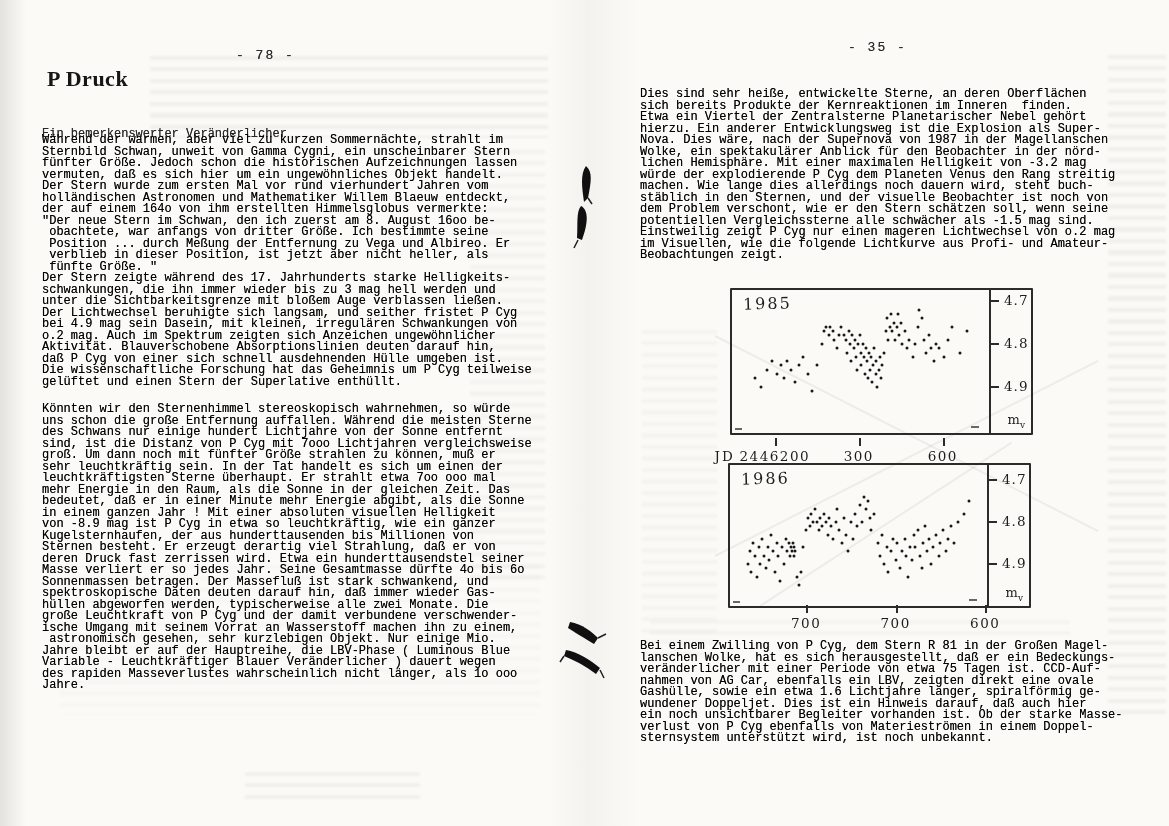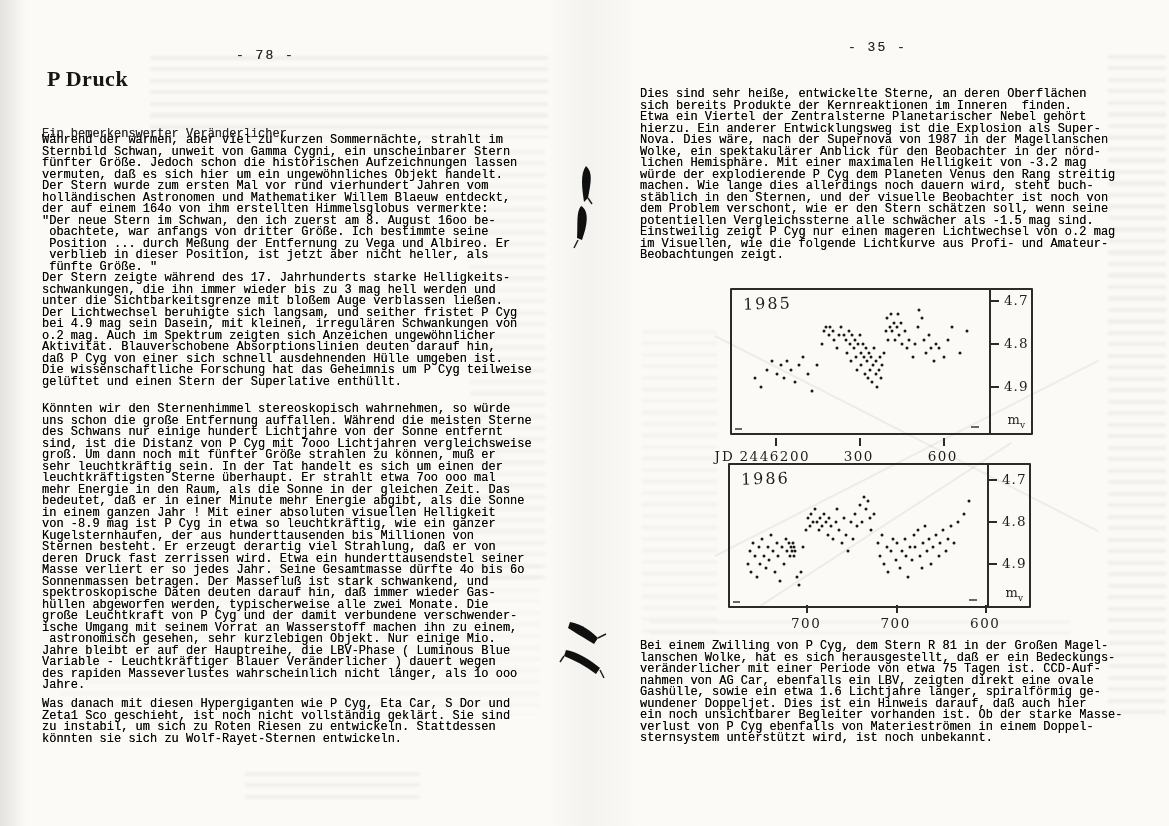--- a/index.html
+++ b/index.html
@@ -99,24 +99,20 @@
 Sonnenmassen betragen. Der Massefluß ist stark schwankend, und
 spektroskopische Daten deuten darauf hin, daß immer wieder Gas-
 hüllen abgeworfen werden, typischerweise alle zwei Monate. Die
 große Leuchtkraft von P Cyg und der damit verbundene verschwender-
 ische Umgang mit seinem Vorrat an Wasserstoff machen ihn zu einem,
  astronomisch gesehen, sehr kurzlebigen Objekt. Nur einige Mio.
 Jahre bleibt er auf der Hauptreihe, die LBV-Phase ( Luminous Blue
 Variable - Leuchtkräftiger Blauer Veränderlicher ) dauert wegen
 des rapiden Masseverlustes wahrscheinlich nicht länger, als 1o ooo
 Jahre.</div>
-  <div class="tw" style="left:42px;top:699px">Was danach mit diesen Hypergiganten wie P Cyg, Eta Car, S Dor und
-Zeta1 Sco geschieht, ist noch nicht vollständig geklärt. Sie sind
-zu instabil, um sich zu Roten Riesen zu entwickeln. Stattdessen
-könnten sie sich zu Wolf-Rayet-Sternen entwickeln.</div>
 
   <svg class="staple" style="left:568px;top:158px" width="44" height="92" viewBox="0 0 44 92">
     <path d="M18,8 C25,14 23,24 20,40 L16,44 C14,30 12,16 18,8 Z" fill="#101010"></path>
     <path d="M13,48 C21,52 20,66 14,82 L9,80 C10,66 8,54 13,48 Z" fill="#101010"></path>
     <path d="M20,40 L24,46 M10,82 L6,90" stroke="#202020" stroke-width="1.5"></path>
   </svg>
   <svg class="staple" style="left:558px;top:608px" width="52" height="82" viewBox="0 0 52 82">
     <path d="M12,14 C24,16 34,24 40,30 L36,36 C26,30 16,24 10,20 Z" fill="#101010"></path>
     <path d="M8,42 C20,44 32,52 42,60 L38,66 C28,58 16,52 6,48 Z" fill="#101010"></path>
     <path d="M40,30 L48,26 M6,48 L2,54 M42,62 L46,70" stroke="#202020" stroke-width="1.5"></path>

